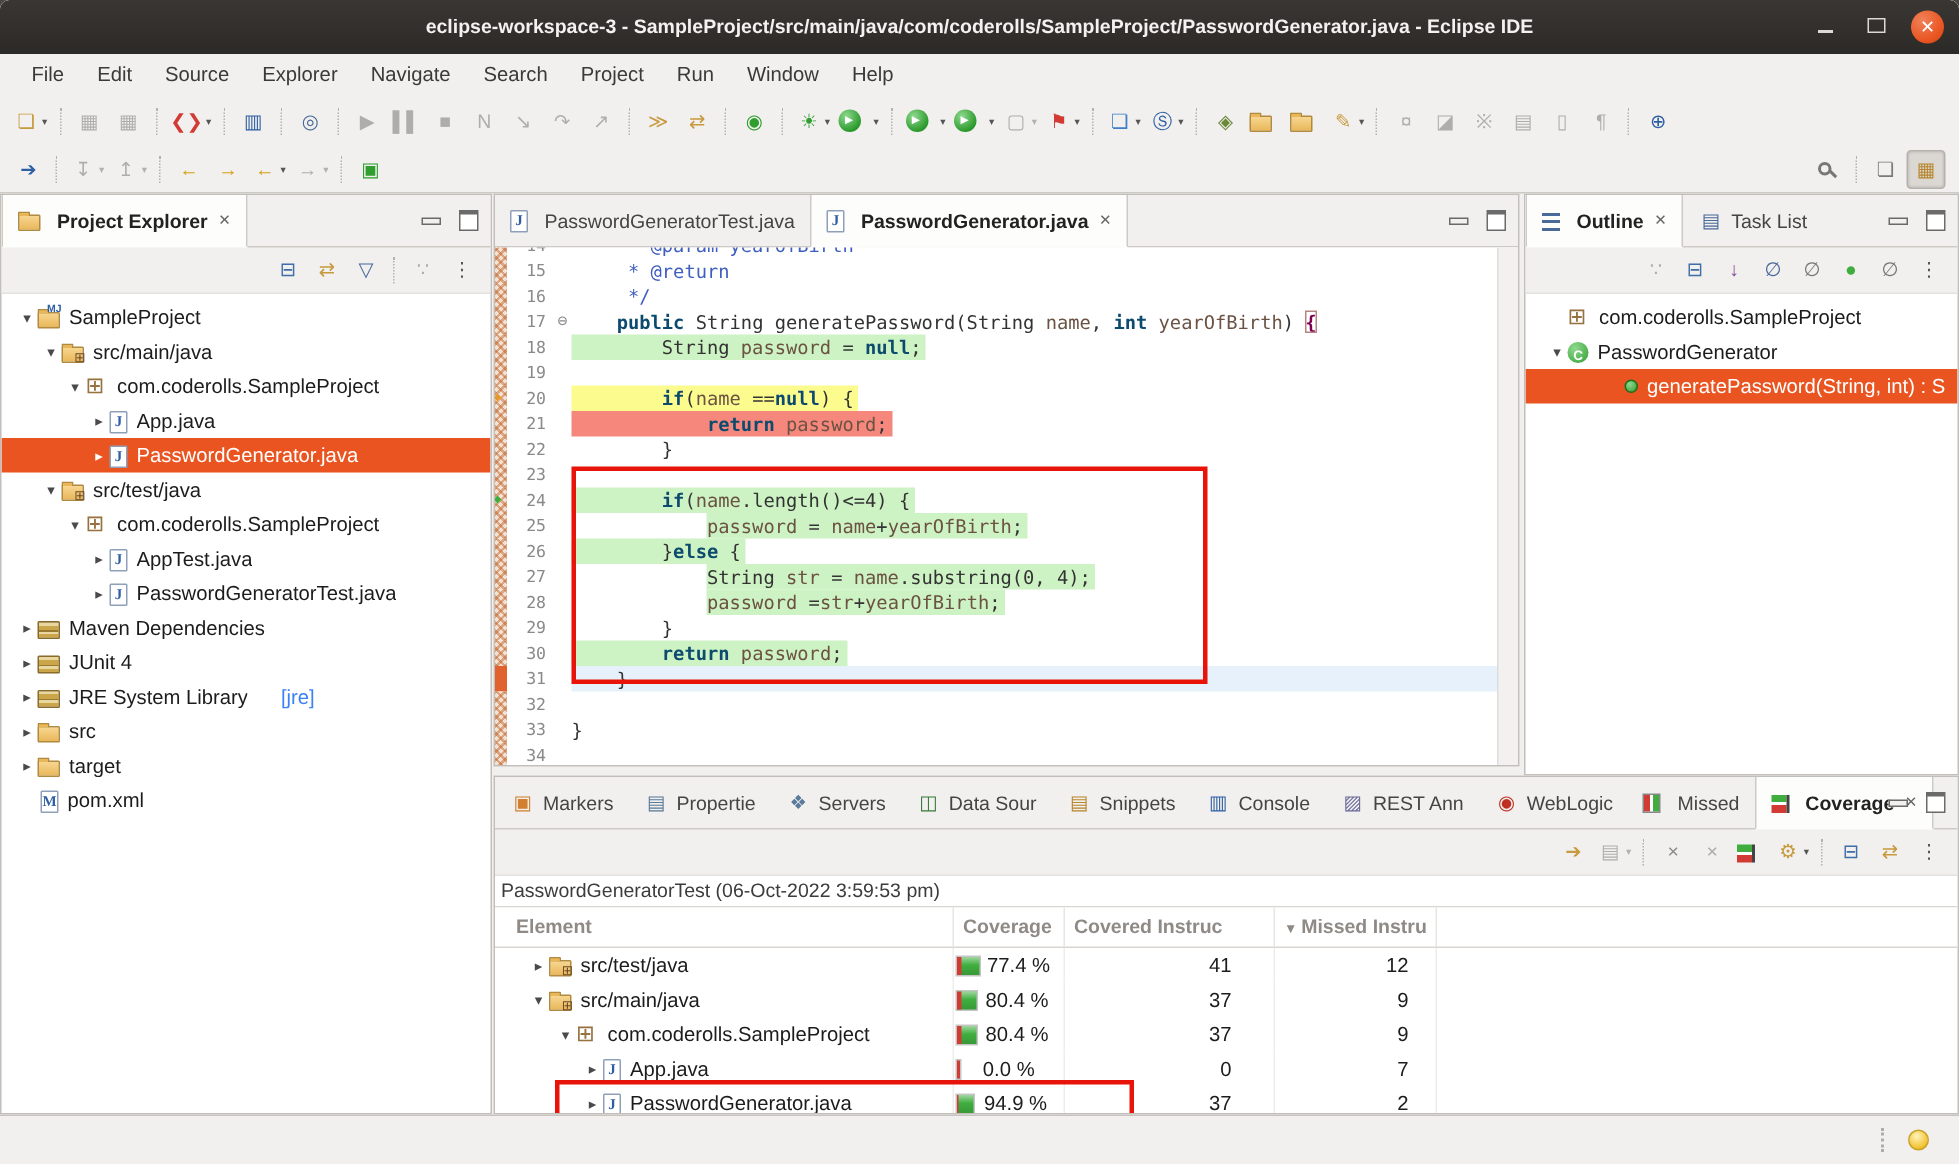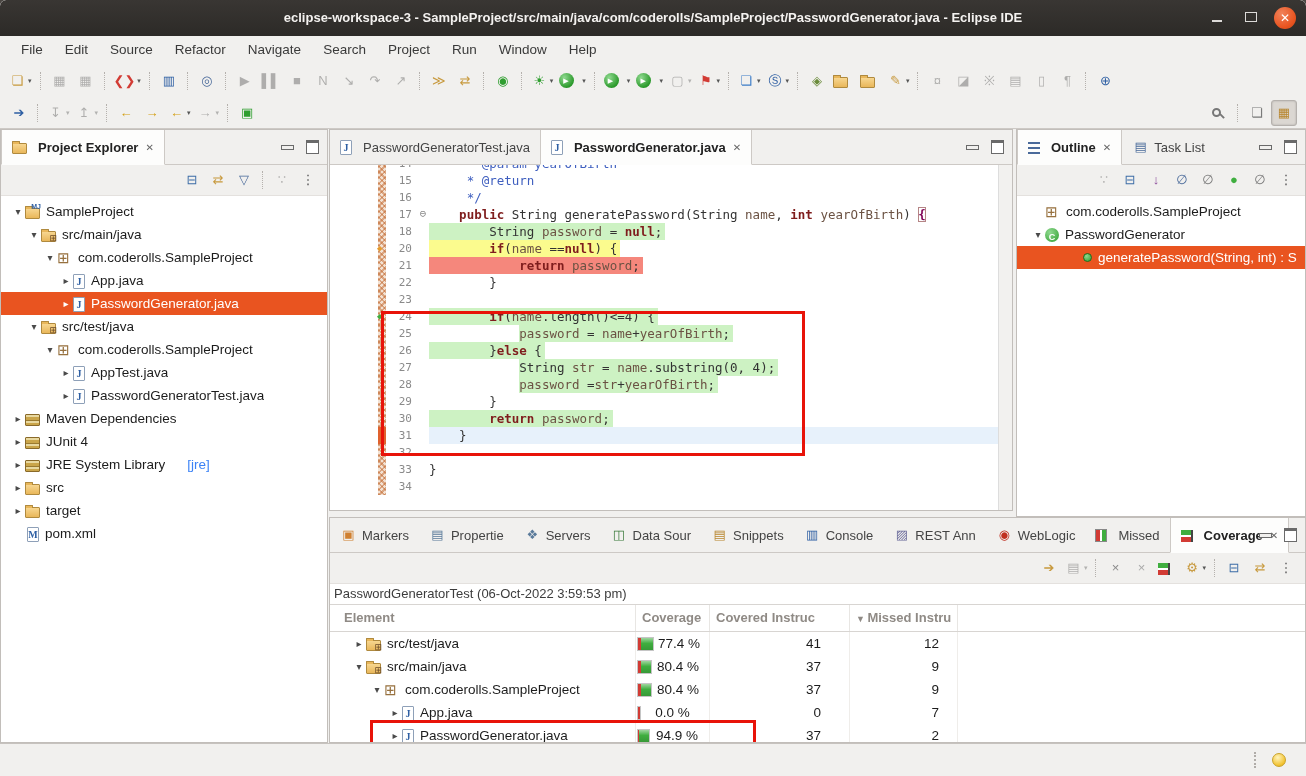--- a/index.html
+++ b/index.html
@@ -78,35 +78,35 @@
   .ic-mag{width:9px;height:9px;border:2px solid #777;border-radius:50%;margin-top:0px;}
   .ic-mag::after{content:"";position:absolute;width:2px;height:6px;background:#777;transform:rotate(-45deg);right:-4px;bottom:-4px;}
   .ic-covsq{width:12px;height:12px;border-right:2px solid #444;margin-top:2px;
     background:linear-gradient(180deg,#3fae3f 0 5px,#fff 5px 7px,#d23b34 7px 12px);}
   .ic-junit{width:12px;height:13px;border:1px solid #888;margin-top:1px;
     background:linear-gradient(90deg,#d23b34 0 4px,#fff 4px 6px,#3fae3f 6px 12px);}
   .ic-outline{width:12px;height:12px;margin-top:2px;
     background:repeating-linear-gradient(180deg,#4a6a9a 0 2px,transparent 2px 5px);}
   
   #editor{left:329px;top:129px;width:684px;height:382px;}
-  #editor-body{position:relative;height:347px;overflow:hidden;background:#fff;padding-left:48px;}
+  #editor-body{position:relative;height:347px;overflow:hidden;background:#fff;}
   #code-scroll{margin-top:-10px;}
   .cl{display:flex;height:17px;font-family:"DejaVu Sans Mono",monospace;font-size:12.5px;white-space:pre;}
   .ruler{width:8px;flex:none;position:relative;background-color:#f3e2d3;
     background-image:repeating-linear-gradient(45deg,rgba(190,95,35,.45) 0 1.5px,transparent 1.5px 4px),
       repeating-linear-gradient(135deg,rgba(190,95,35,.45) 0 1.5px,transparent 1.5px 4px);}
   .ruler.solid{background:#e0622e;background-image:none;}
   .mk{position:absolute;left:-1px;top:3px;font-size:9px;line-height:10px;text-shadow:0 0 1px #fff;}
   .lnum{width:26px;flex:none;text-align:right;padding-right:5px;color:#8a8a8a;font-size:11px;line-height:17px;}
   .fold{width:12px;flex:none;color:#8a8a8a;font-size:11px;line-height:15px;text-align:center;}
   .ct{flex:1;line-height:17px;}
   .cl.cur .ct{background:#e7f1fb;}
   .hl{display:inline-block;padding-right:3px;}
   .hl-g{background:#cdf2c3;} .hl-y{background:#fbfb8e;} .hl-r{background:#f5877c;}
-  .k{color:#7f1d1d;font-weight:bold;} .v{color:#6b5243;} .c{color:#3f5fbf;}
+  .k{color:#0c4a6e;font-weight:bold;} .v{color:#6b5243;} .c{color:#3f5fbf;}
   .b{color:#7f0055;font-weight:bold;outline:1px solid #b58585;outline-offset:-1px;}
   #overview-ruler{position:absolute;right:0;top:0;width:13px;height:100%;background:#f2f1ef;border-left:1px solid #ddd;}
   .redbox{position:absolute;border:3px solid #e81309;pointer-events:none;z-index:6;}
   #editor-redbox{left:51px;top:146px;width:418px;height:139px;}
   
   #explorer{left:0;top:129px;width:328px;height:614px;}
   #outline{left:1016px;top:129px;width:290px;height:388px;}
   
   #bottom{left:329px;top:517px;width:977px;height:226px;}
   #session-label{height:20px;line-height:20px;padding-left:4px;font-size:13px;color:#3c3c3c;
@@ -139,21 +139,21 @@
     <div id="title-text">eclipse-workspace-3 - SampleProject/src/main/java/com/coderolls/SampleProject/PasswordGenerator.java - Eclipse IDE</div>
     <div class="win-ctrl" id="btn-min"><span></span></div>
     <div class="win-ctrl" id="btn-max"><span></span></div>
     <div class="win-ctrl" id="btn-close">✕</div>
   </div>
 
   <div id="menubar">
       <span class="menu-item">File</span>
       <span class="menu-item">Edit</span>
       <span class="menu-item">Source</span>
-      <span class="menu-item">Refactor</span>
+      <span class="menu-item">Explorer</span>
       <span class="menu-item">Navigate</span>
       <span class="menu-item">Search</span>
       <span class="menu-item">Project</span>
       <span class="menu-item">Run</span>
       <span class="menu-item">Window</span>
       <span class="menu-item">Help</span>
     </div>
 
   <div id="tb1" class="toolbar">
       <span class="tbtn">
@@ -460,20 +460,21 @@
         <span class="wm-max"></span>
       </div>
     </div>
     <div id="editor-body">
       <div id="code-scroll">
           <div class="cl"><span class="ruler"></span><span class="lnum">14</span><span class="fold"></span><span class="ct"><span class="c">     * @param yearOfBirth</span></span></div>
           <div class="cl"><span class="ruler"></span><span class="lnum">15</span><span class="fold"></span><span class="ct"><span class="c">     * @return</span></span></div>
           <div class="cl"><span class="ruler"></span><span class="lnum">16</span><span class="fold"></span><span class="ct"><span class="c">     */</span></span></div>
           <div class="cl"><span class="ruler"></span><span class="lnum">17</span><span class="fold">⊖</span><span class="ct"><span>    </span><span class="k">public</span><span> String generatePassword(String </span><span class="v">name</span><span>, </span><span class="k">int</span><span> </span><span class="v">yearOfBirth</span><span>) </span><span class="b">{</span></span></div>
           <div class="cl"><span class="ruler"></span><span class="lnum">18</span><span class="fold"></span><span class="ct"><span class="hl hl-g"><span>        String </span><span class="v">password</span><span> = </span><span class="k">null</span><span>;</span></span></span></div>
+          <div class="cl"><span class="ruler"></span><span class="lnum">19</span><span class="fold"></span><span class="ct"></span></div>
           <div class="cl"><span class="ruler"><span class="mk" style="color: rgb(229, 154, 43);">◆</span></span><span class="lnum">20</span><span class="fold"></span><span class="ct"><span class="hl hl-y"><span>        </span><span class="k">if</span><span>(</span><span class="v">name</span><span> ==</span><span class="k">null</span><span>) {</span></span></span></div>
           <div class="cl"><span class="ruler"></span><span class="lnum">21</span><span class="fold"></span><span class="ct"><span class="hl hl-r"><span>            </span><span class="k">return</span><span> </span><span class="v">password</span><span>;</span></span></span></div>
           <div class="cl"><span class="ruler"></span><span class="lnum">22</span><span class="fold"></span><span class="ct"><span>        }</span></span></div>
           <div class="cl"><span class="ruler"></span><span class="lnum">23</span><span class="fold"></span><span class="ct"></span></div>
           <div class="cl"><span class="ruler"><span class="mk" style="color: rgb(63, 174, 63);">◆</span></span><span class="lnum">24</span><span class="fold"></span><span class="ct"><span class="hl hl-g"><span>        </span><span class="k">if</span><span>(</span><span class="v">name</span><span>.length()&lt;=4) {</span></span></span></div>
           <div class="cl"><span class="ruler"></span><span class="lnum">25</span><span class="fold"></span><span class="ct"><span>            </span><span class="hl hl-g"><span class="v">password</span><span> = </span><span class="v">name</span><span>+</span><span class="v">yearOfBirth</span><span>;</span></span></span></div>
           <div class="cl"><span class="ruler"></span><span class="lnum">26</span><span class="fold"></span><span class="ct"><span class="hl hl-g"><span>        }</span><span class="k">else</span><span> {</span></span></span></div>
           <div class="cl"><span class="ruler"></span><span class="lnum">27</span><span class="fold"></span><span class="ct"><span>            </span><span class="hl hl-g"><span>String </span><span class="v">str</span><span> = </span><span class="v">name</span><span>.substring(0, 4);</span></span></span></div>
           <div class="cl"><span class="ruler"></span><span class="lnum">28</span><span class="fold"></span><span class="ct"><span>            </span><span class="hl hl-g"><span class="v">password</span><span> =</span><span class="v">str</span><span>+</span><span class="v">yearOfBirth</span><span>;</span></span></span></div>
           <div class="cl"><span class="ruler"></span><span class="lnum">29</span><span class="fold"></span><span class="ct"><span>        }</span></span></div>

